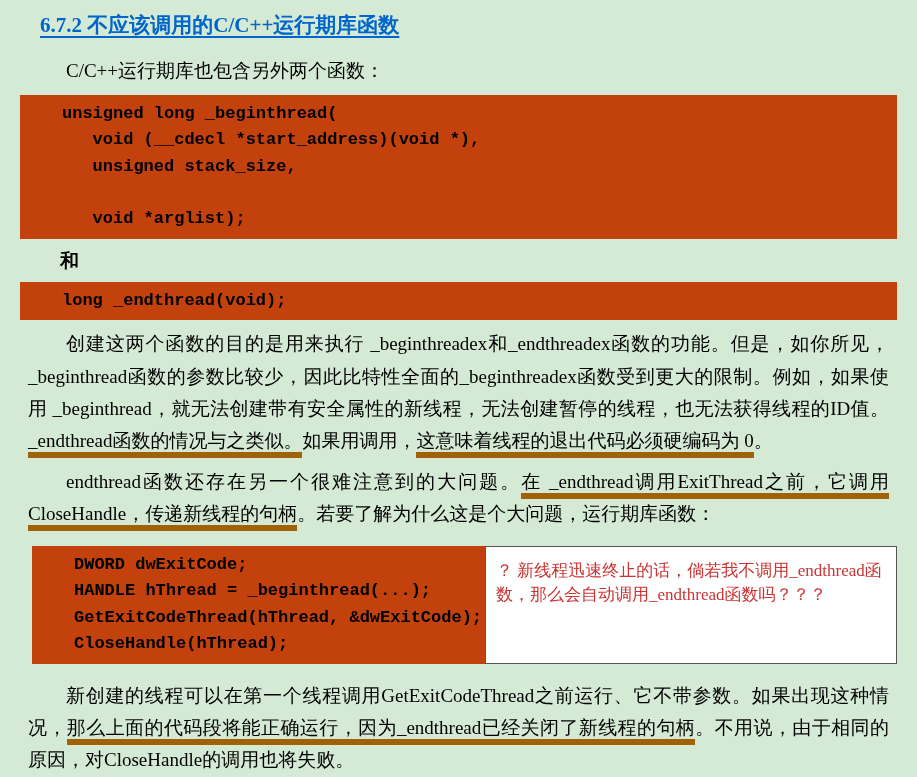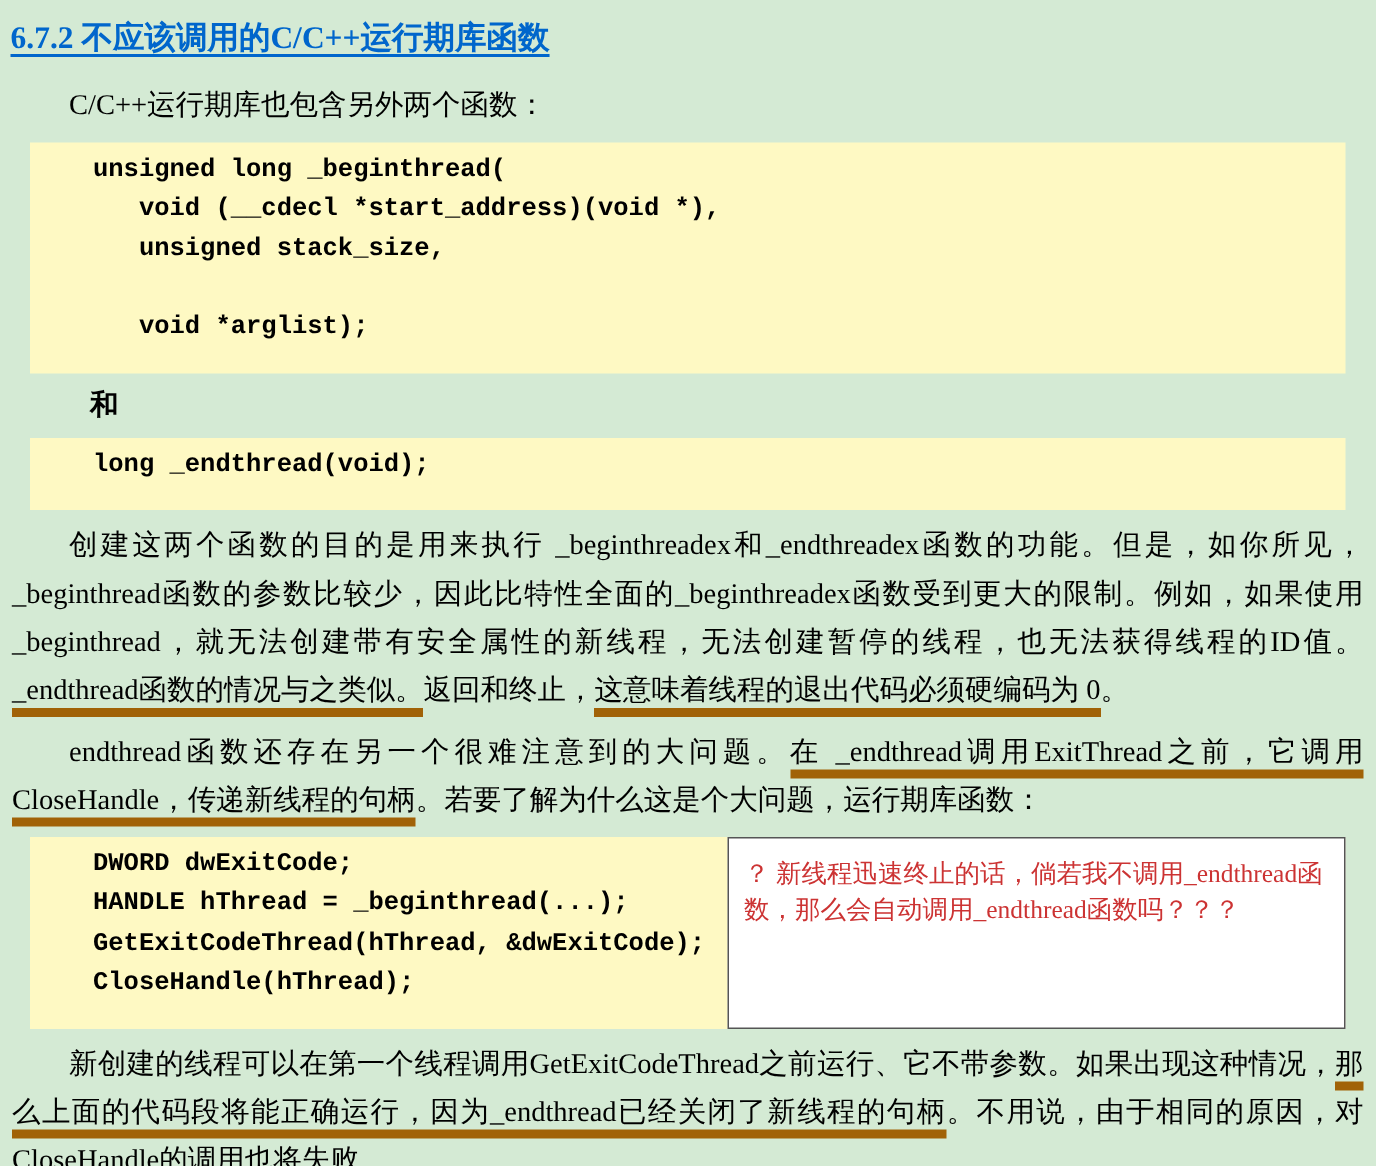--- a/index.html
+++ b/index.html
@@ -13,46 +13,47 @@
       padding-bottom: 20px;
     }
     .heading {
       color: #0066cc;
       font-weight: bold;
       font-size: 21px;
       padding: 8px 20px 8px 7px;
       text-decoration: underline;
       text-decoration-color: #0066cc;
       text-underline-offset: 4px;
+      margin-left: 33px;
     }
     .para {
-      padding: 4px 8px;
+      padding: 4px 28px;
       text-align: justify;
       line-height: 1.7;
     }
     .indent {
       text-indent: 2em;
     }
     .code-block {
-      background: #fef9c3;
+      background: #c2410c;
       margin: 4px 20px;
-      padding: 6px 10px 16px 42px;
+      padding: 6px 10px 6px 42px;
       font-family: "Courier New", monospace;
       font-size: 17px;
       font-weight: bold;
       white-space: pre;
       line-height: 1.55;
       color: #000;
     }
     .code-wrap {
       position: relative;
       margin: 4px 20px;
     }
     .code-wrap .code-block {
-      margin: 0;
+      margin: 12px;
     }
     .small-label {
       padding: 2px 20px 2px 60px;
       font-weight: bold;
     }
     .underline-red {
       border-bottom: 6px solid #a16207;
       padding-bottom: 1px;
     }
     .red-note {
@@ -81,21 +82,21 @@
    void (__cdecl *start_address)(void *),
    unsigned stack_size,
 
    void *arglist);</pre>
 
 <div class="small-label">和</div>
 
 <pre class="code-block">long _endthread(void);</pre>
 
 <div class="para indent">
-  <span>创建这两个函数的目的是用来执行 _beginthreadex和_endthreadex函数的功能。但是，如你所见，_beginthread函数的参数比较少，因此比特性全面的_beginthreadex函数受到更大的限制。例如，如果使用 _beginthread，就无法创建带有安全属性的新线程，无法创建暂停的线程，也无法获得线程的ID值。</span><span class="underline-red">_endthread函数的情况与之类似。</span><span>返回和终止，</span><span class="underline-red">这意味着线程的退出代码必须硬编码为 0</span><span>。</span>
+  <span>创建这两个函数的目的是用来执行 _beginthreadex和_endthreadex函数的功能。但是，如你所见，_beginthread函数的参数比较少，因此比特性全面的_beginthreadex函数受到更大的限制。例如，如果使用 _beginthread，就无法创建带有安全属性的新线程，无法创建暂停的线程，也无法获得线程的ID值。</span><span class="underline-red">_endthread函数的情况与之类似。</span><span>如果用调用，</span><span class="underline-red">这意味着线程的退出代码必须硬编码为 0</span><span>。</span>
 </div>
 
 <div class="para indent">
   <span>endthread函数还存在另一个很难注意到的大问题。</span><span class="underline-red">在 _endthread调用ExitThread之前，它调用CloseHandle，传递新线程的句柄</span><span>。若要了解为什么这是个大问题，运行期库函数：</span>
 </div>
 
 <div class="code-wrap">
   <pre class="code-block">DWORD dwExitCode;
 HANDLE hThread = _beginthread(...);
 GetExitCodeThread(hThread, &amp;dwExitCode);

